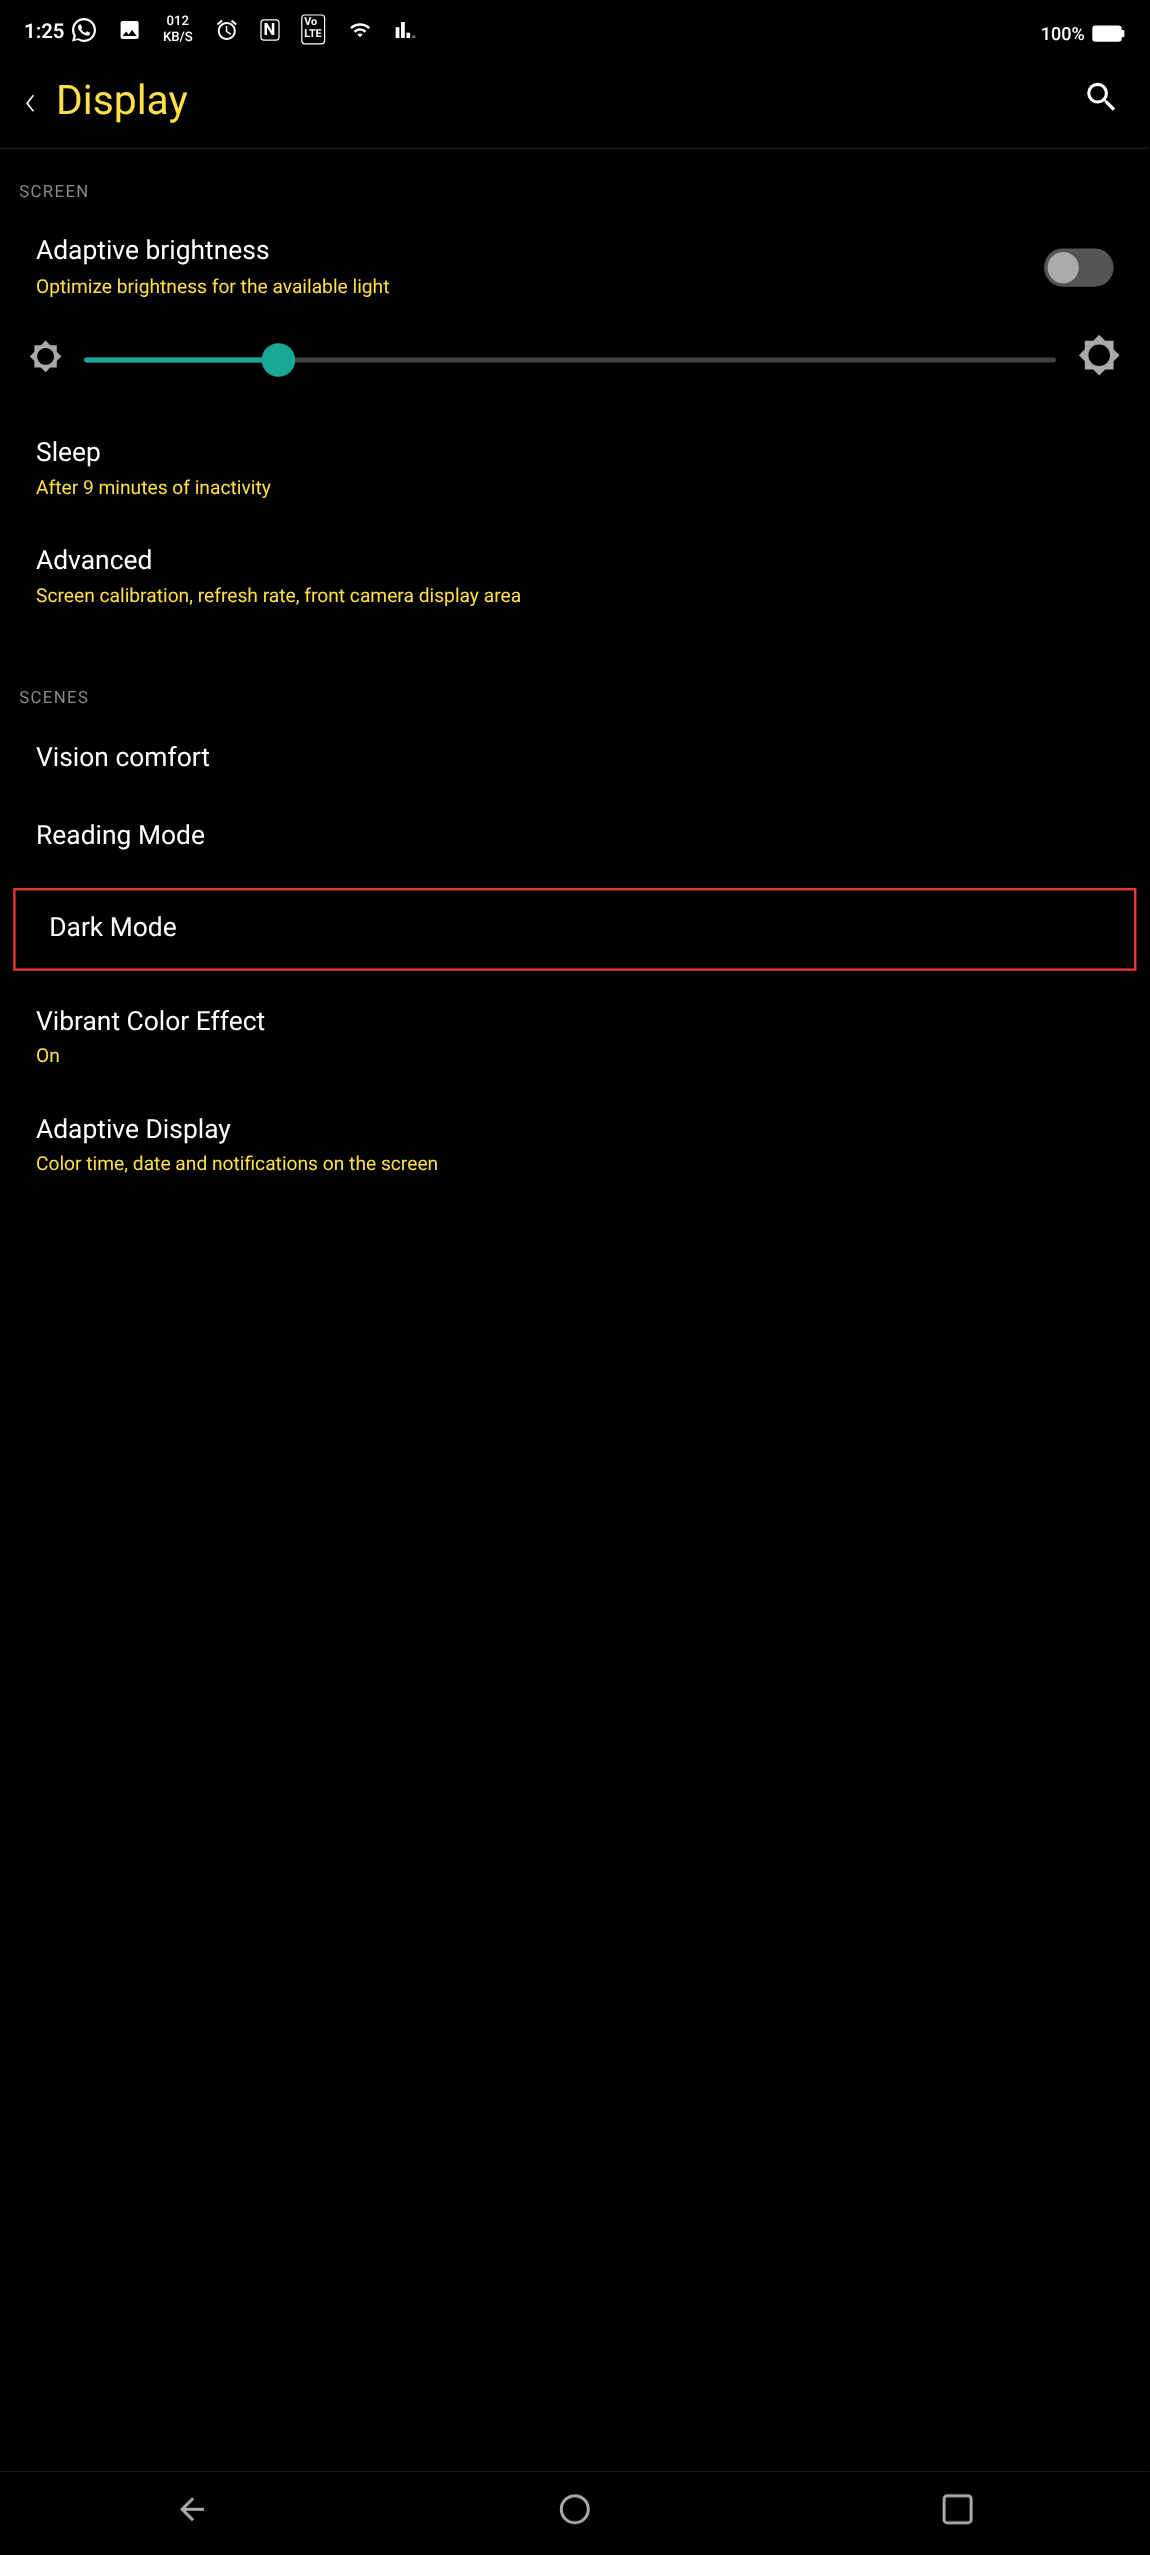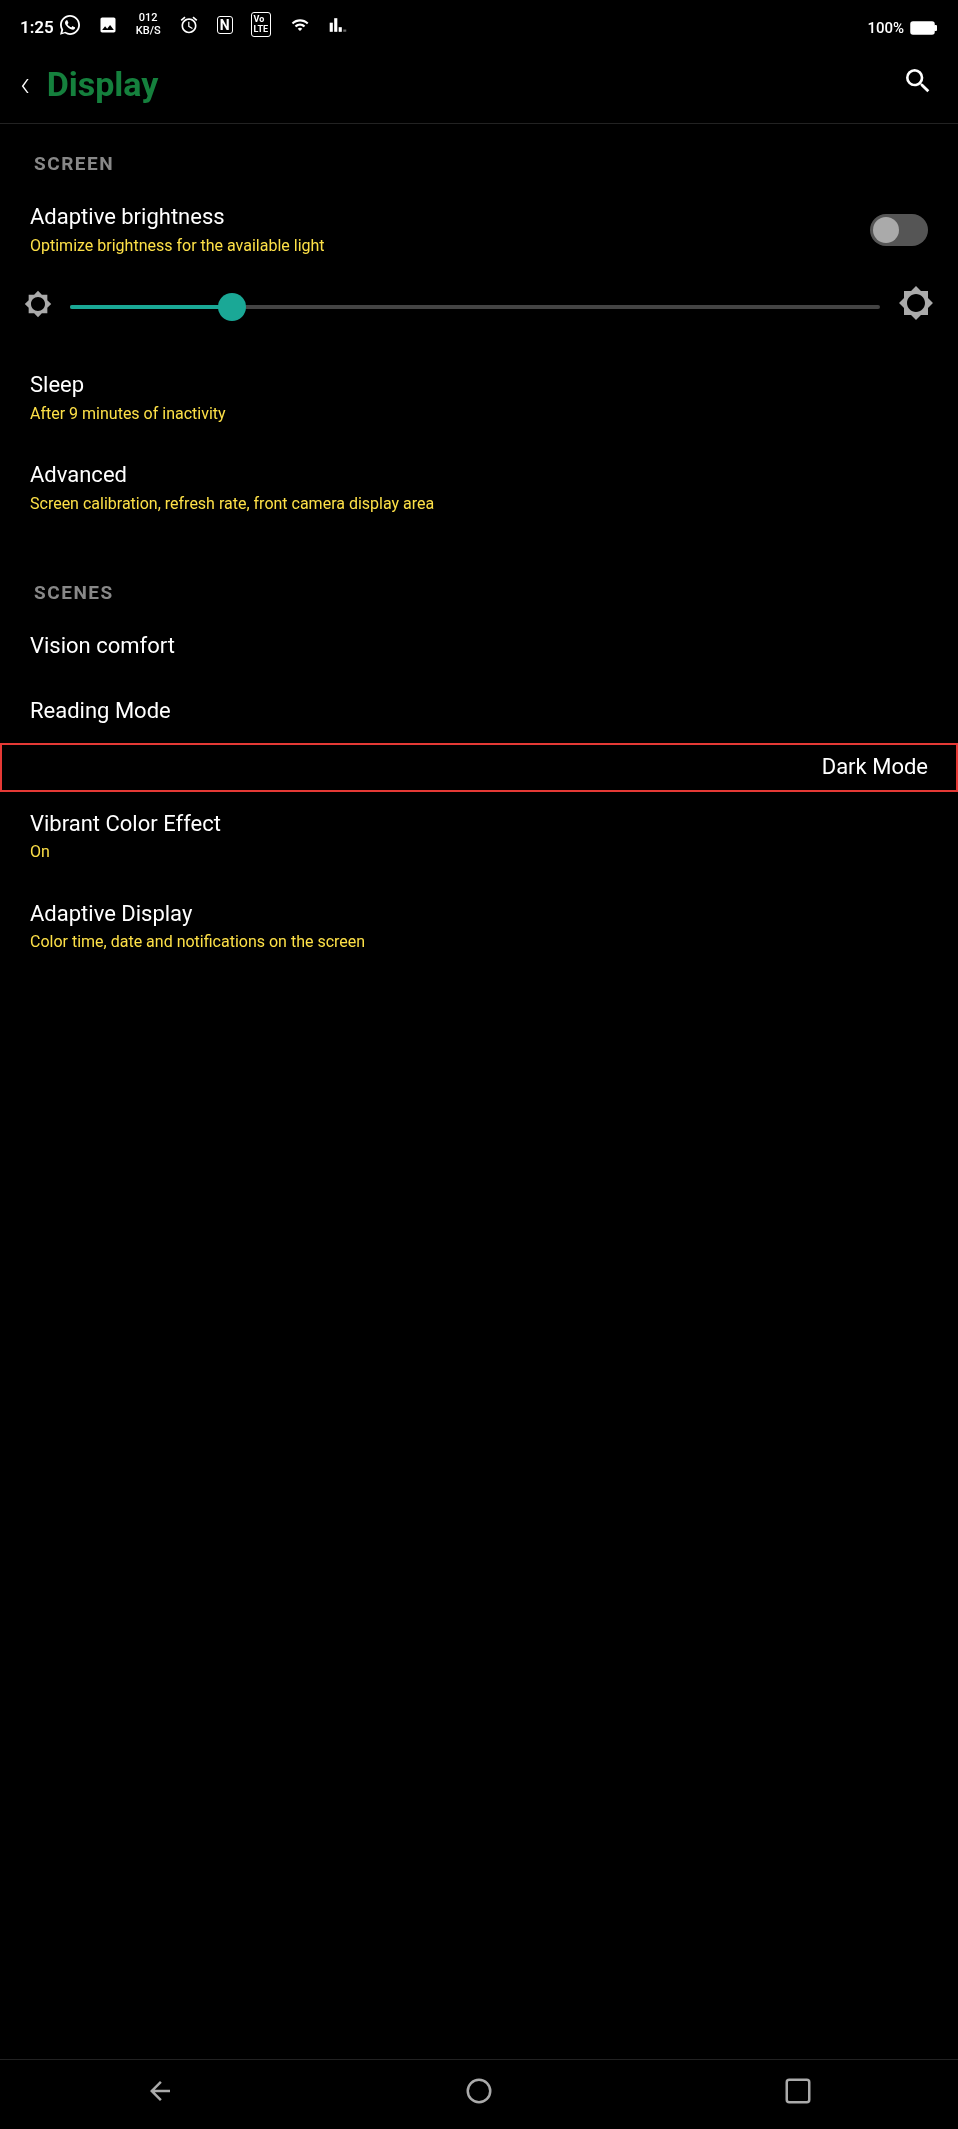--- a/index.html
+++ b/index.html
@@ -55,44 +55,44 @@
       padding: 18px 24px 18px 20px;
       gap: 16px;
     }
     .header .back-icon {
       font-size: 26px;
       color: #fff;
       cursor: pointer;
     }
     .header .title {
       font-size: 34px;
-      font-weight: 700;
-      color: #15803d;
+      font-weight: 400;
+      color: #fde047;
       flex: 1;
     }
     .header .search-icon {
       font-size: 28px;
       color: #fff;
       cursor: pointer;
     }
 
     
     .divider {
       height: 1px;
       background: #222;
       margin: 0;
     }
 
     
     .section-label {
-      font-size: 19px;
+      font-size: 14px;
       color: #888;
-      font-weight: 700;
+      font-weight: 400;
       letter-spacing: 0.08em;
-      padding: 28px 34px 10px;
+      padding: 28px 16px 10px;
       text-transform: uppercase;
     }
 
     
     .settings-item {
       padding: 18px 30px;
       display: flex;
       align-items: center;
       justify-content: space-between;
       cursor: pointer;
@@ -317,21 +317,21 @@
     <div class="settings-item-title">Vision comfort</div>
   </div>
 </div>
 
 <div class="settings-item">
   <div class="settings-item-content">
     <div class="settings-item-title">Reading Mode</div>
   </div>
 </div>
 
-<div class="settings-item dark-mode-item" style="border: 2.5px solid #e53935; margin: 0; padding: 8px 28px; text-align: right;">
+<div class="settings-item dark-mode-item" style="border: 2.5px solid #e53935; margin: 11px; padding: 18px 28px;">
   <div class="settings-item-content">
     <div class="settings-item-title">Dark Mode</div>
   </div>
 </div>
 
 <div class="settings-item">
   <div class="settings-item-content">
     <div class="settings-item-title">Vibrant Color Effect</div>
     <div class="settings-item-subtitle">On</div>
   </div>

